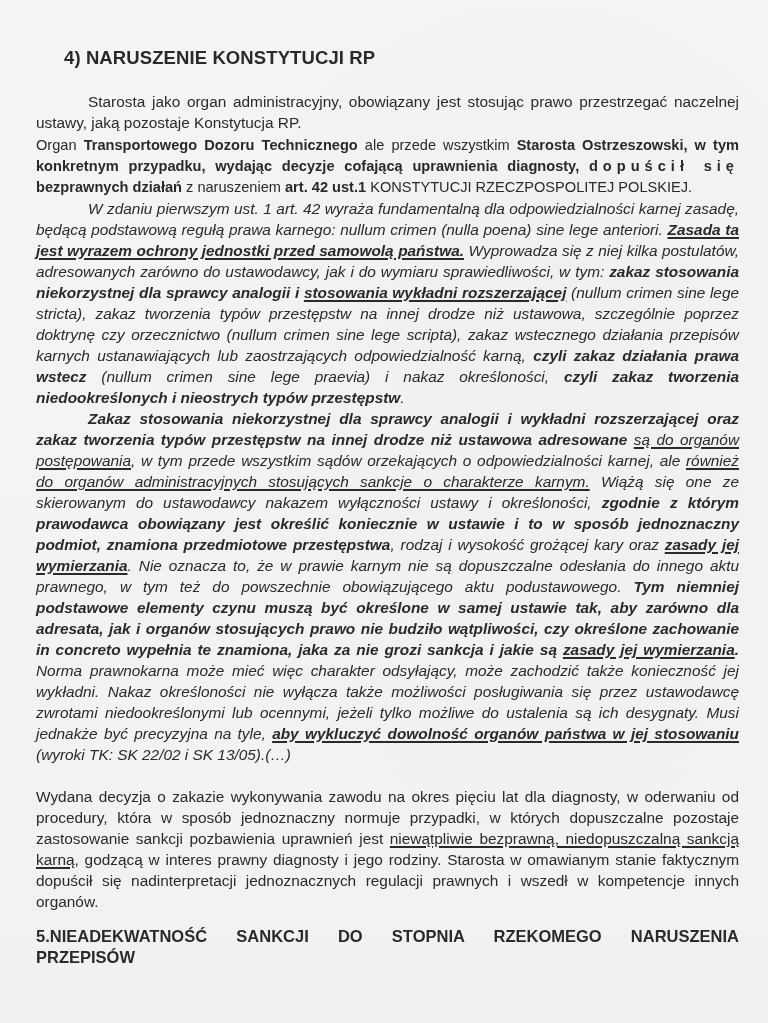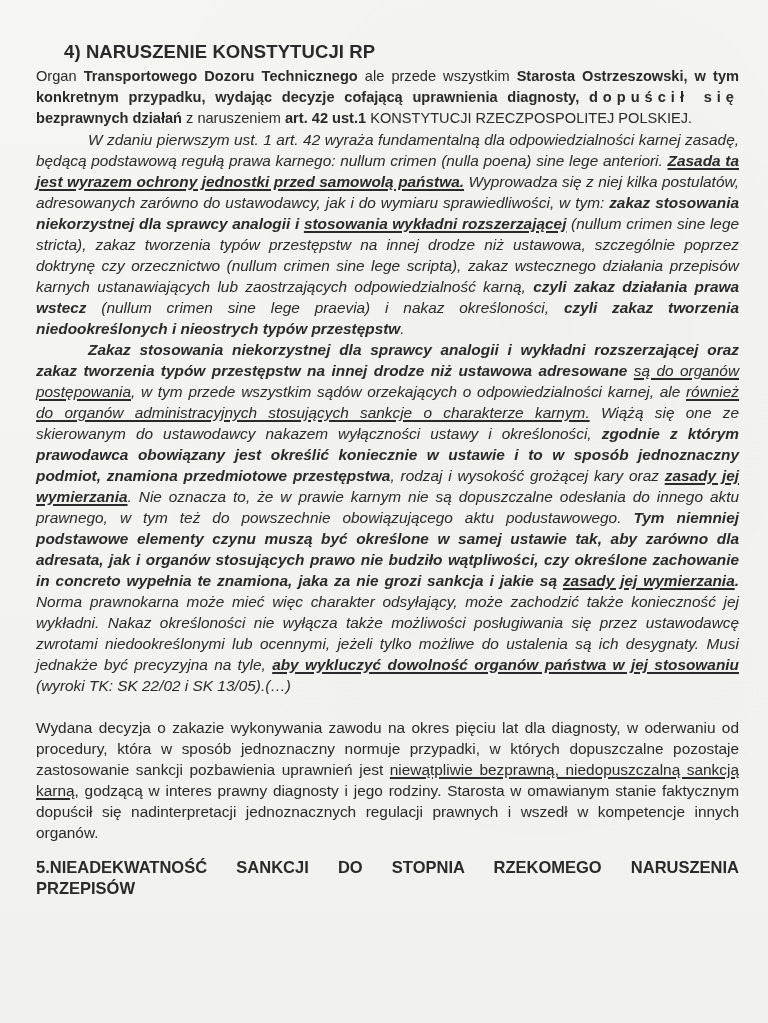--- a/index.html
+++ b/index.html
@@ -10,21 +10,21 @@
       color: #2a2a2a;
       position: relative;
     }
     .page {
       position: absolute; left: 0; top: 0; width: 768px; height: 1023px;
       background:
         radial-gradient(ellipse at 70% 30%, rgba(0,0,0,0.015), transparent 60%),
         linear-gradient(180deg, #f5f5f3 0%, #f1f1ef 100%);
     }
     .doc {
-      position: absolute; left: 36px; top: 40px; width: 703px;
+      position: absolute; left: 36px; top: 46px; width: 703px;
       font-size: 15.4px; line-height: 21px;
       text-align: justify;
     }
     .h1 { font-size: 18.5px; line-height: 24px; margin: 0 0 0 28px; letter-spacing: 0.1px; }
     .p { margin: 0; }
     .indent { text-indent: 52px; }
     .gap-top-lg { margin-top: 21px; }
     .gap-top-sm { margin-top: 2px; }
     .narrow { font-size: 14.6px; }
     .it { font-style: italic; }
@@ -35,20 +35,21 @@
     .h2 .first { word-spacing: 0; }
   </style>
 </head>
 <body>
 
 <div class="page">
   <div class="doc">
 
     <h1 class="h1">4)  NARUSZENIE KONSTYTUCJI RP</h1>
 
+    <p class="p indent gap-top-lg">Starosta jako organ administracyjny, obowiązany jest stosując prawo przestrzegać naczelnej ustawy, jaką pozostaje Konstytucja RP.</p>
 
     <p class="p narrow gap-top-sm"><span>Organ </span><span class="b">Transportowego Dozoru Technicznego</span><span> ale przede wszystkim </span><span class="b">Starosta Ostrzeszowski, w tym konkretnym przypadku, wydając decyzje cofającą uprawnienia diagnosty, </span><span class="b spaced">dopuścił się</span><span class="b"> bezprawnych działań</span><span> z naruszeniem </span><span class="b">art. 42 ust.1</span><span> KONSTYTUCJI RZECZPOSPOLITEJ POLSKIEJ.</span></p>
 
     <p class="p indent it"><span>W zdaniu pierwszym ust. 1 art. 42 wyraża fundamentalną dla odpowiedzialności karnej zasadę, będącą podstawową regułą prawa karnego: </span><span>nullum crimen (nulla poena) sine lege anteriori</span><span>. </span><span class="b u">Zasada ta jest wyrazem ochrony jednostki przed samowolą państwa.</span><span> Wyprowadza się z niej kilka postulatów, adresowanych zarówno do ustawodawcy, jak i do wymiaru sprawiedliwości, w tym: </span><span class="b">zakaz stosowania niekorzystnej dla sprawcy analogii i </span><span class="b u">stosowania wykładni rozszerzającej</span><span> (nullum crimen sine lege stricta), zakaz tworzenia typów przestępstw na innej drodze niż ustawowa, szczególnie poprzez doktrynę czy orzecznictwo (nullum crimen sine lege scripta), zakaz wstecznego działania przepisów karnych ustanawiających lub zaostrzających odpowiedzialność karną, </span><span class="b">czyli zakaz działania prawa wstecz</span><span> (nullum crimen sine lege praevia) i nakaz określoności, </span><span class="b">czyli zakaz tworzenia niedookreślonych i nieostrych typów przestępstw</span><span>.</span></p>
 
     <p class="p indent it"><span class="b">Zakaz stosowania niekorzystnej dla sprawcy analogii i wykładni rozszerzającej oraz zakaz tworzenia typów przestępstw na innej drodze niż ustawowa adresowane </span><span class="u">są do organów postępowania</span><span>, w tym przede wszystkim sądów orzekających o odpowiedzialności karnej, ale </span><span class="u">również do organów administracyjnych stosujących sankcje o charakterze karnym.</span><span> Wiążą się one ze skierowanym do ustawodawcy nakazem wyłączności ustawy i określoności, </span><span class="b">zgodnie z którym prawodawca obowiązany jest określić koniecznie w ustawie i to w sposób jednoznaczny podmiot, znamiona przedmiotowe przestępstwa</span><span>, rodzaj i wysokość grożącej kary oraz </span><span class="b u">zasady jej wymierzania</span><span>. Nie oznacza to, że w prawie karnym nie są dopuszczalne odesłania do innego aktu prawnego, w tym też do powszechnie obowiązującego aktu podustawowego. </span><span class="b">Tym niemniej podstawowe elementy czynu muszą być określone w samej ustawie tak, aby zarówno dla adresata, jak i organów stosujących prawo nie budziło wątpliwości, czy określone zachowanie in concreto wypełnia te znamiona, jaka za nie grozi sankcja i jakie są </span><span class="b u">zasady jej wymierzania</span><span class="b">.</span><span> Norma prawnokarna może mieć więc charakter odsyłający, może zachodzić także konieczność jej wykładni. Nakaz określoności nie wyłącza także możliwości posługiwania się przez ustawodawcę zwrotami niedookreślonymi lub ocennymi, jeżeli tylko możliwe do ustalenia są ich desygnaty. Musi jednakże być precyzyjna na tyle, </span><span class="b u">aby wykluczyć dowolność organów państwa w jej stosowaniu</span><span> (wyroki TK: SK 22/02 i SK 13/05).(…)</span></p>
 
     <p class="p gap-top-lg"><span>Wydana decyzja o  zakazie  wykonywania zawodu na okres pięciu lat  dla diagnosty, w oderwaniu od procedury, która w sposób jednoznaczny normuje przypadki, w których dopuszczalne pozostaje zastosowanie sankcji pozbawienia uprawnień jest </span><span class="u">niewątpliwie bezprawną, niedopuszczalną sankcją karną</span><span>, godzącą w interes prawny diagnosty i jego rodziny. Starosta w omawianym stanie faktycznym dopuścił się nadinterpretacji jednoznacznych regulacji prawnych i wszedł w kompetencje innych organów.</span></p>
 
     <h2 class="h2"><span class="first">5.NIEADEKWATNOŚĆ</span><span> SANKCJI DO STOPNIA RZEKOMEGO NARUSZENIA PRZEPISÓW</span></h2>

